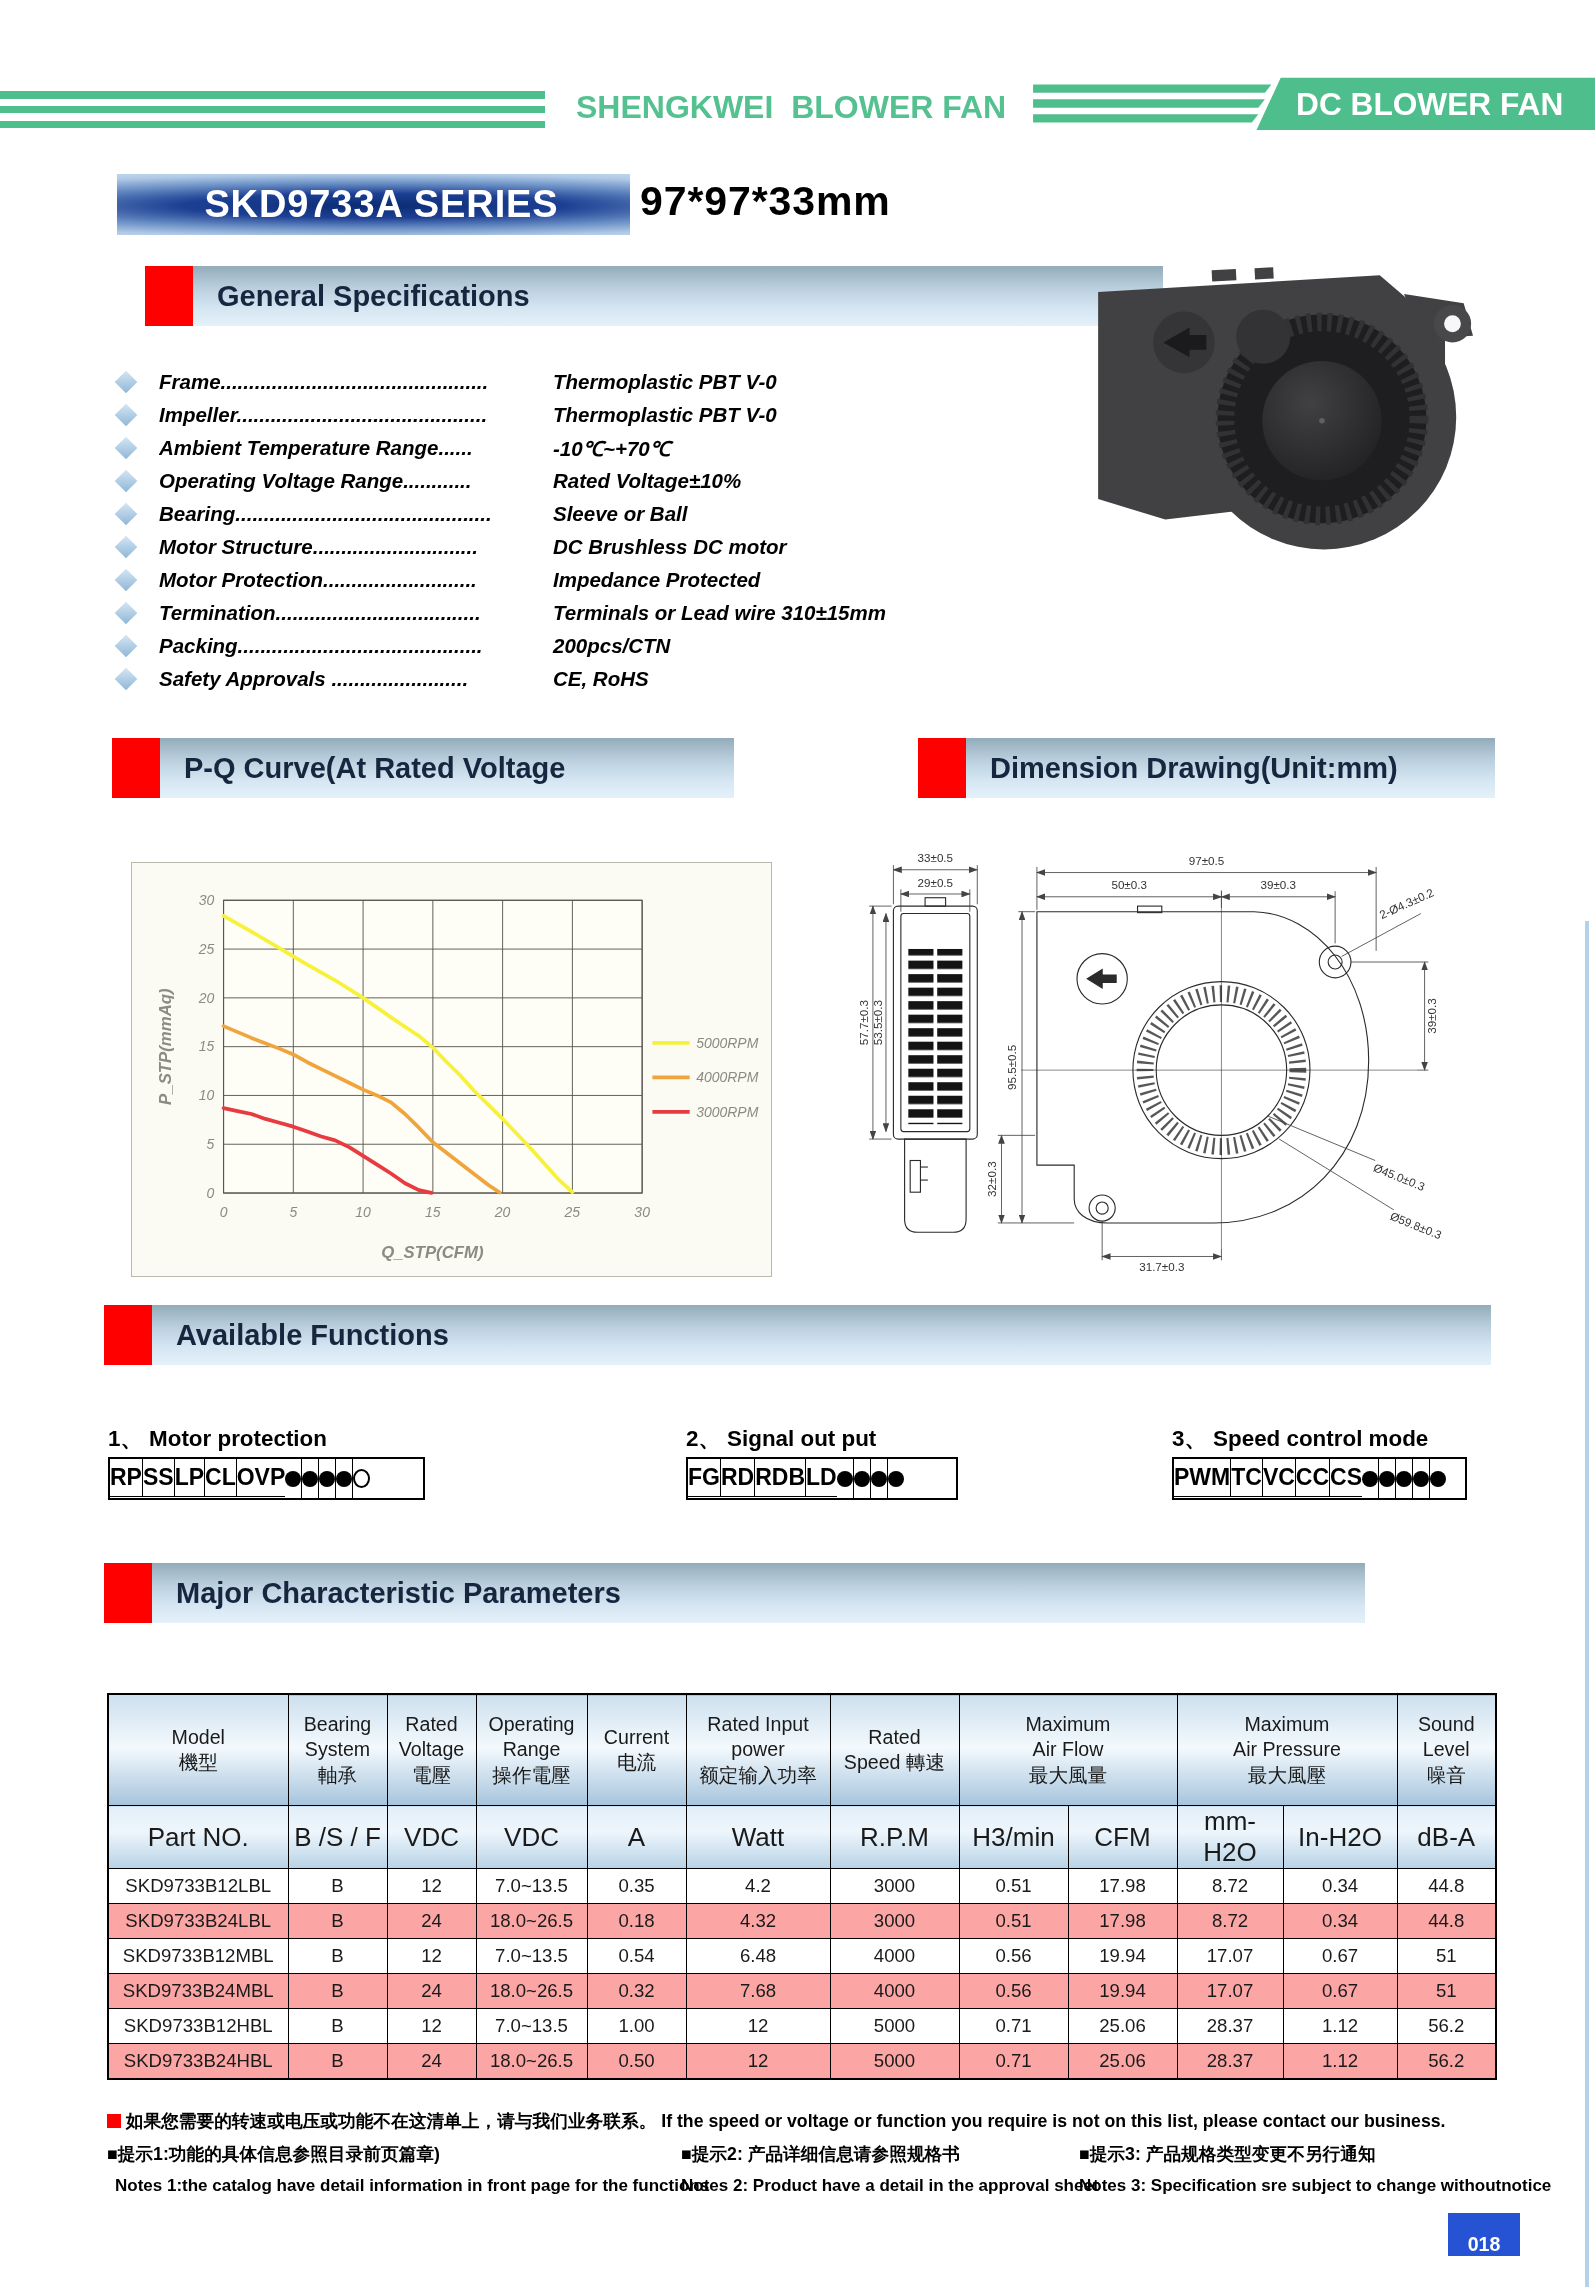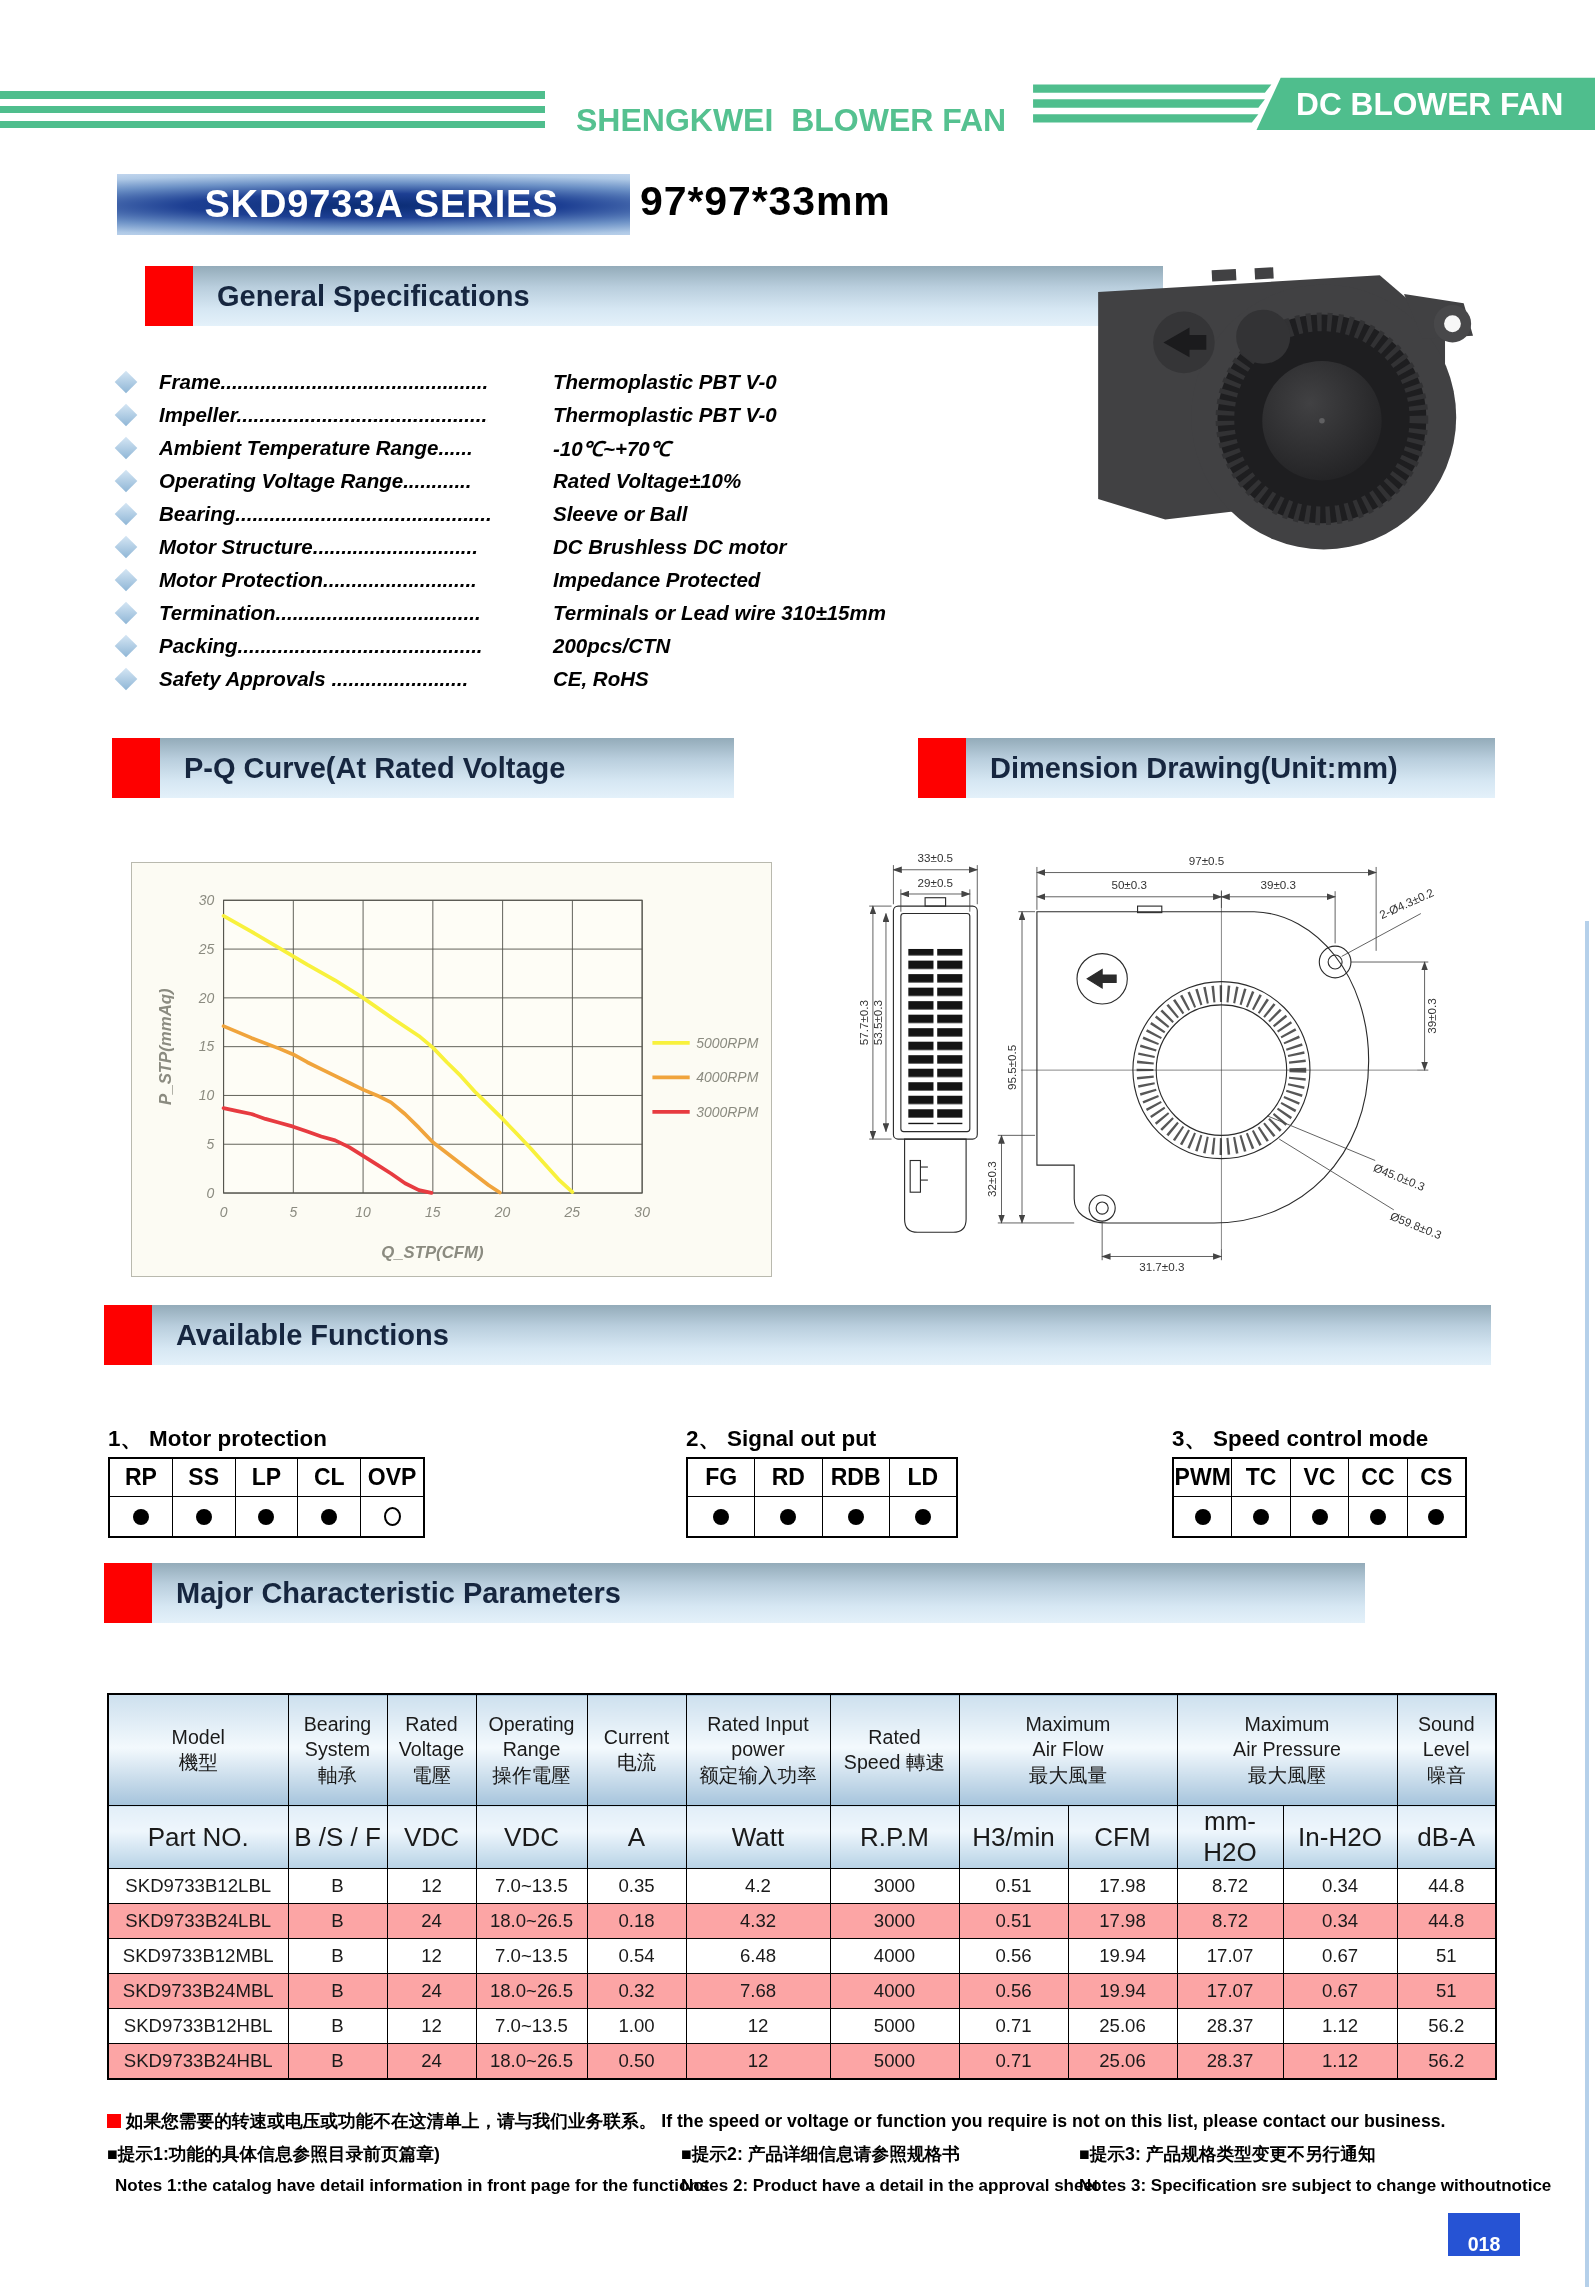--- a/index.html
+++ b/index.html
@@ -2,21 +2,21 @@
 <html style="font-size:15px"><head>
 <meta charset="utf-8">
 <style>
   html,body{margin:0;padding:0;background:#ffffff;}
   .page{position:relative;width:1596px;height:2294px;background:#ffffff;overflow:hidden;
         font-family:"Liberation Sans",sans-serif;color:#000;}
 
   
   .hlines{position:absolute;left:0;top:91px;width:545px;height:37px;
           background:repeating-linear-gradient(180deg,#4fbe8d 0 7.5px,#ffffff 7.5px 15px);}
-  .brand{position:absolute;left:576px;top:102px;font-size:32px;font-weight:bold;color:#55c190;white-space:pre;}
+  .brand{position:absolute;left:576px;top:89px;font-size:32px;font-weight:bold;color:#55c190;white-space:pre;}
   .banner-svg{position:absolute;left:1025px;top:76px;}
 
   
   .series-box{position:absolute;left:117px;top:174px;width:497px;height:61px;
       display:flex;align-items:center;justify-content:center;
       background:radial-gradient(ellipse 115% 62% at 50% 52%,#0a2c74 0%,#1d3f93 32%,#6c91c6 60%,#afc9e6 82%,#c8daf0 100%);
       color:#fff;font-size:38px;font-weight:bold;letter-spacing:0.9px;padding-left:16px;}
   .size-text{position:absolute;left:640px;top:178px;font-size:41px;font-weight:bold;letter-spacing:0.9px;}
 
   
@@ -42,21 +42,21 @@
   
   #dim-wrap{position:absolute;left:858px;top:839px;}
   .dimt{font:12.5px "Liberation Sans",sans-serif;fill:#333;}
 
   
   #fan-wrap{position:absolute;left:1072px;top:182px;}
 
   
   .fgroup{position:absolute;top:1423px;}
   .ftitle{font-size:22.4px;font-weight:bold;height:34px;}
-  .ftable{border:2.8px solid #000;display:flex;flex-direction:column;background:#fff;}
+  .ftable{border:2.8px solid #000;display:flex;flex-direction:row;background:#fff;}
   .frow{display:flex;}
   .fcell{flex:1;border-right:1.9px solid #000;border-bottom:1.9px solid #000;
          display:flex;align-items:center;justify-content:center;font-size:23px;font-weight:bold;}
   .fcell:last-child{border-right:none;}
   .frow:last-child .fcell{border-bottom:none;}
   .frow.hdr .fcell{height:37px;}
   .frow.dots .fcell{height:39px;}
   .dot{width:16px;height:16px;border-radius:50%;background:#000;}
   .dot.open{background:transparent;border:2.3px solid #000;width:13px;height:15px;}
 

